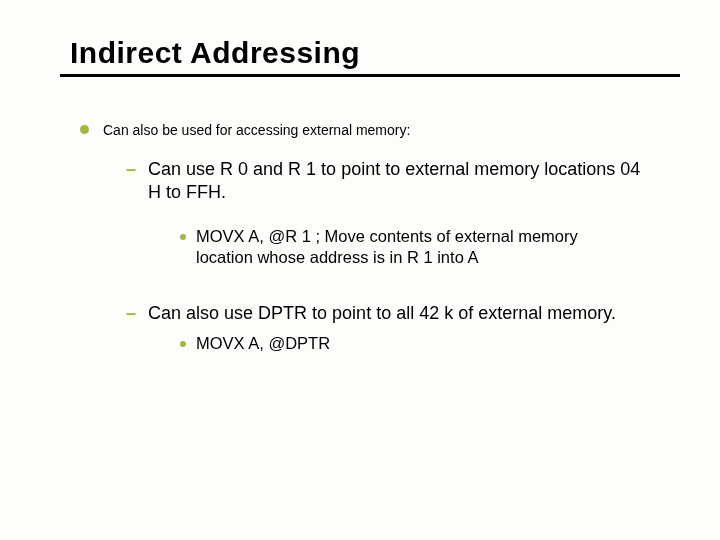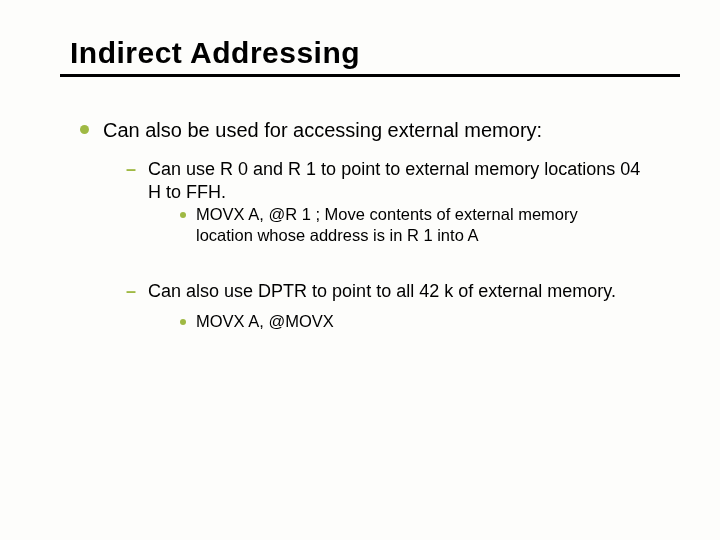--- a/index.html
+++ b/index.html
@@ -5,26 +5,26 @@
   html,body{margin:0;padding:0}
   body{width:720px;height:540px;background:#fdfdfb;font-family:Arial,Helvetica,sans-serif;color:#000;position:relative;overflow:hidden}
   .slide{box-sizing:border-box;padding:36px 20px 0 70px}
   .title{font-size:30px;font-weight:bold;margin:0 0 4px 0;letter-spacing:.5px}
   .rule{height:3px;background:#000;width:620px;margin-left:-10px}
   .body{margin-top:40px}
   .row{display:flex;align-items:flex-start}
   .disc{width:9px;height:9px;border-radius:50%;background:#9fb943;flex:0 0 auto;margin-top:8px}
   .dash{flex:0 0 auto;color:#9fb943;font-weight:bold;font-size:18px;line-height:22px}
   .dot2{width:6px;height:6px;border-radius:50%;background:#9fb943;flex:0 0 auto;margin-top:8px}
-  .t1{font-size:20px;line-height:27px;margin-left:14px}
+  .t1{font-size:14px;line-height:27px;margin-left:14px}
   .t2{font-size:18px;line-height:23px;margin-left:12px}
   .t3{font-size:16.5px;line-height:21px;margin-left:10px}
   .lvl1{margin-left:10px}
   .lvl2{margin-left:56px;margin-top:14px}
-  .lvl3{margin-left:110px;}
+  .lvl3{margin-left:110px;margin-top:22px}
   .lvl2b{margin-left:56px;margin-top:34px}
   .lvl3b{margin-left:110px;margin-top:8px}
 </style>
 </head>
 <body>
 
 <div class="slide">
   <h1 class="title">Indirect Addressing</h1>
   <div class="rule"></div>
 
@@ -45,17 +45,17 @@
       <div class="t3" style="max-width:420px">MOVX A, @R 1 ; Move contents of external memory location whose address is in R 1 into A</div>
     </div>
 
     <div class="row lvl2b">
       <span class="dash">–</span>
       <div class="t2" style="max-width:520px">Can also use DPTR to point to all 42 k of external memory.</div>
     </div>
 
     <div class="row lvl3b">
       <span class="dot2"></span>
-      <div class="t3">MOVX A, @MOVX</div>
+      <div class="t3">MOVX A, @DPTR</div>
     </div>
 
   </div>
 </div>
 
 </body></html>

